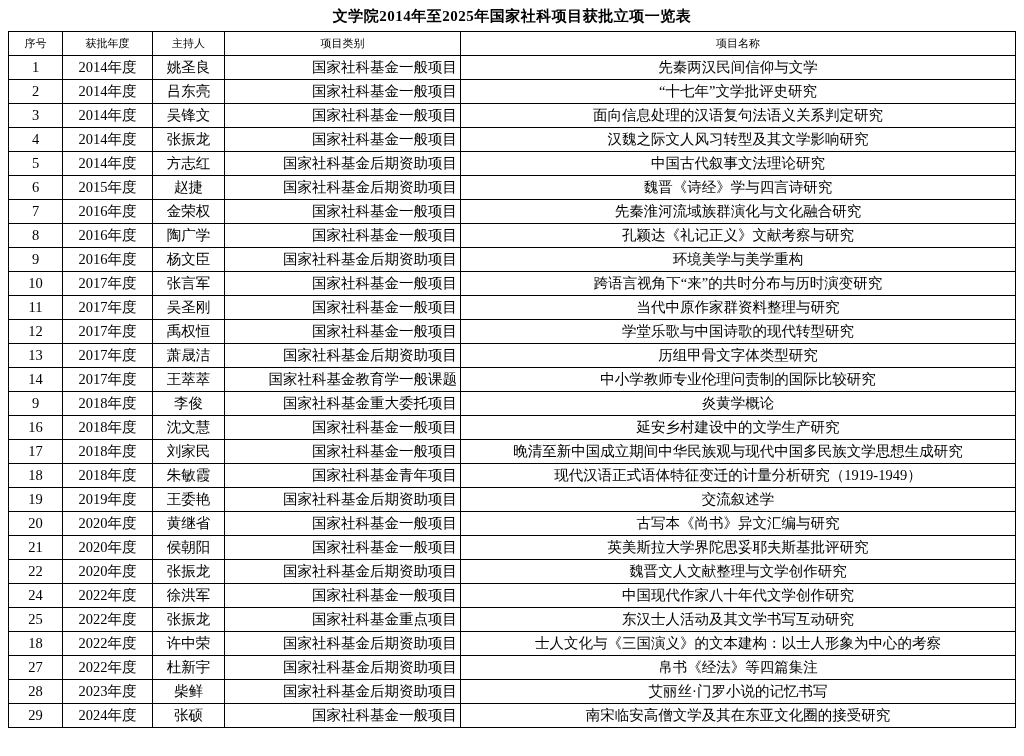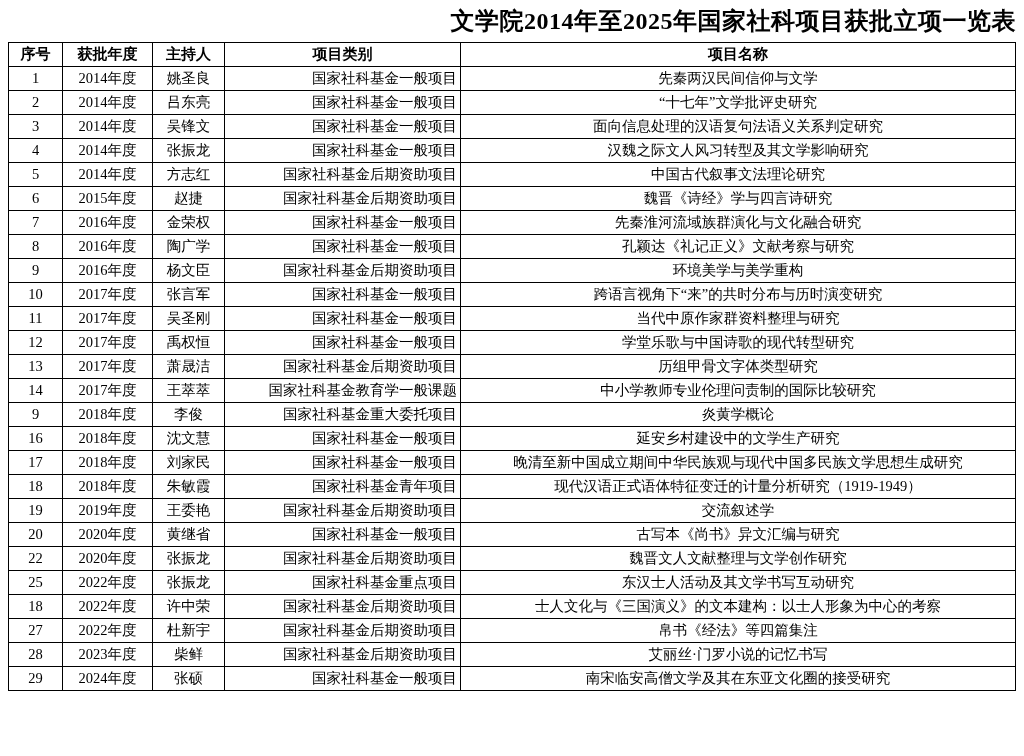--- a/index.html
+++ b/index.html
@@ -13,22 +13,22 @@
     font-family: "Liberation Serif", "DejaVu Serif", serif;
     color: #000000;
     overflow: hidden;
   }
   #page {
     width: 1024px;
     box-sizing: border-box;
     padding: 4px 8px 0 8px;
   }
   #doc-title {
-    text-align: right;
-    font-size: 24px;
+    text-align: center;
+    font-size: 15px;
     font-weight: bold;
     letter-spacing: 0.5px;
     padding: 3px 0 6px 0;
     line-height: 1.2;
   }
   table.main {
     border-collapse: collapse;
     width: 1008px;
     table-layout: fixed;
     font-size: 14.5px;
@@ -36,22 +36,22 @@
   table.main th, table.main td {
     border: 1px solid #000000;
     padding: 1px 3px;
     height: 21px;
     line-height: 19px;
     vertical-align: middle;
     overflow: hidden;
     white-space: nowrap;
   }
   table.main thead th {
-    font-weight: bold;
-    font-size: 15px;
+    font-weight: normal;
+    font-size: 11px;
   }
   col.c-idx { width: 54px; }
   col.c-year { width: 90px; }
   col.c-host { width: 72px; }
   col.c-cat { width: 236px; }
   col.c-name { width: auto; }
   td.idx, td.year, td.host { text-align: center; }
   td.cat { text-align: right; padding-left: 6px; }
   td.name { text-align: center; padding-left: 6px; }
 </style>
@@ -214,27 +214,41 @@
           <td class="name">交流叙述学</td>
         </tr>
         <tr>
           <td class="idx">20</td>
           <td class="year">2020年度</td>
           <td class="host">黄继省</td>
           <td class="cat">国家社科基金一般项目</td>
           <td class="name">古写本《尚书》异文汇编与研究</td>
         </tr>
         <tr>
+          <td class="idx">21</td>
+          <td class="year">2020年度</td>
+          <td class="host">侯朝阳</td>
+          <td class="cat">国家社科基金一般项目</td>
+          <td class="name">英美斯拉大学界陀思妥耶夫斯基批评研究</td>
+        </tr>
+        <tr>
           <td class="idx">22</td>
           <td class="year">2020年度</td>
           <td class="host">张振龙</td>
           <td class="cat">国家社科基金后期资助项目</td>
           <td class="name">魏晋文人文献整理与文学创作研究</td>
         </tr>
         <tr>
+          <td class="idx">24</td>
+          <td class="year">2022年度</td>
+          <td class="host">徐洪军</td>
+          <td class="cat">国家社科基金一般项目</td>
+          <td class="name">中国现代作家八十年代文学创作研究</td>
+        </tr>
+        <tr>
           <td class="idx">25</td>
           <td class="year">2022年度</td>
           <td class="host">张振龙</td>
           <td class="cat">国家社科基金重点项目</td>
           <td class="name">东汉士人活动及其文学书写互动研究</td>
         </tr>
         <tr>
           <td class="idx">18</td>
           <td class="year">2022年度</td>
           <td class="host">许中荣</td>

